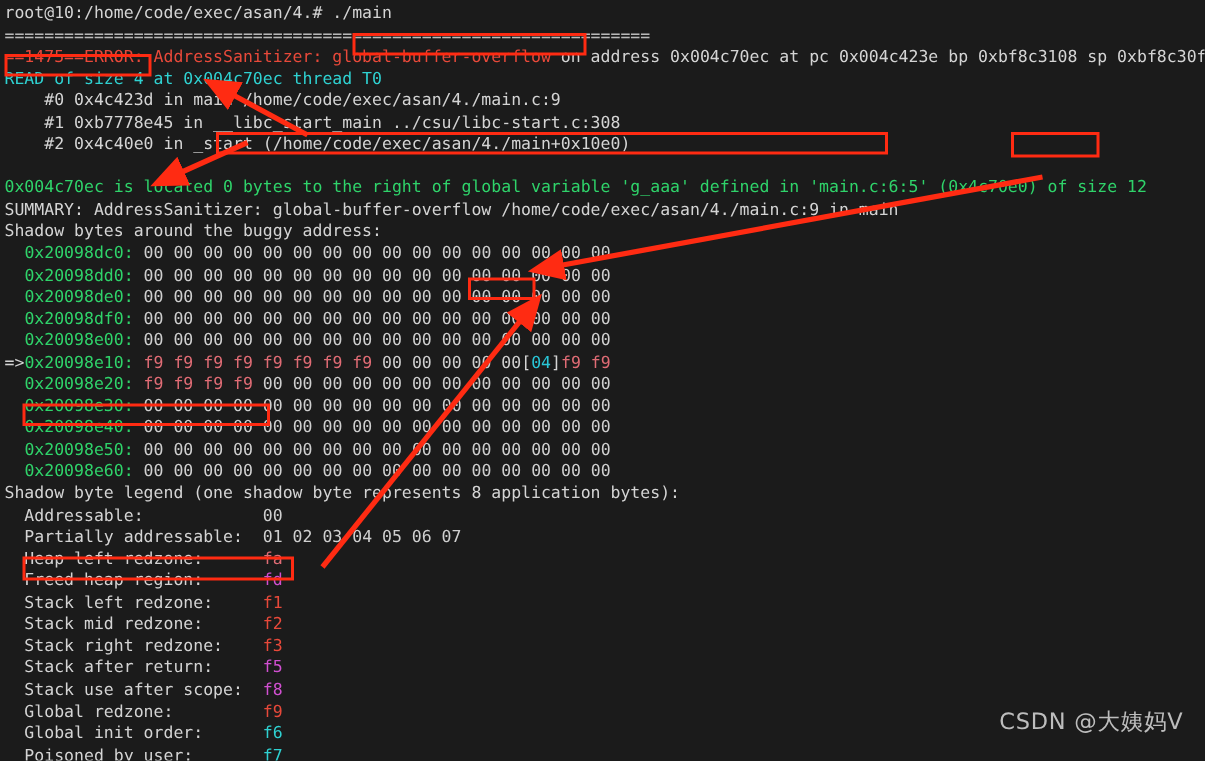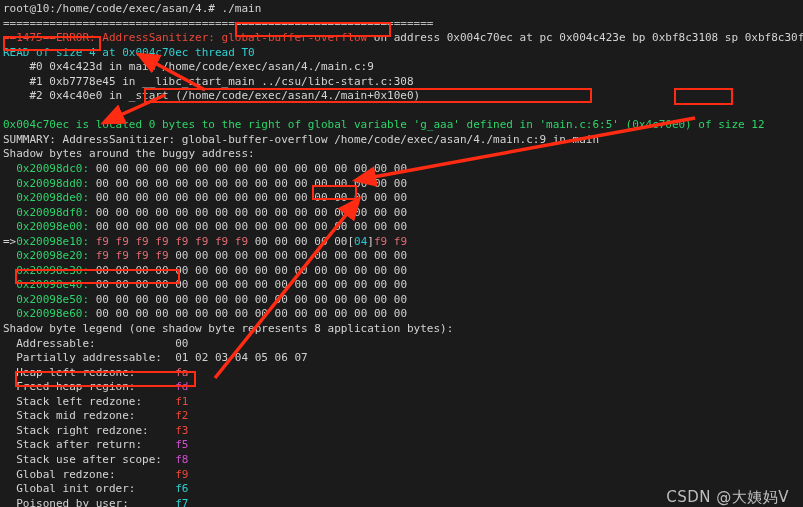--- a/index.html
+++ b/index.html
@@ -25,21 +25,21 @@
   .cyn{color:#2fd1d1;}
   .cyn2{color:#29c5d6;}
   .pink{color:#e06c75;}
   .gry{color:#b9b9b9;}
   .dim00{color:#cfcfcf;}
 
   
   #overlay{position:absolute;inset:0;pointer-events:none;}
   .box{position:absolute;border:2px solid #ff2b12;box-sizing:border-box;}
   .wm{
-    position:absolute;right:14px;bottom:0;
+    position:absolute;right:14px;bottom:16px;
     color:#bdbdbd;font-size:15px;
     font-family:"DejaVu Sans","Liberation Sans",sans-serif;
     letter-spacing:0.5px;
   }
 </style>
 </head>
 <body>
 
 <div id="term"><div class="ln"><span class="w">root@10:/home/code/exec/asan/4.# ./main</span></div><div class="ln"><span class="gry">=================================================================</span></div><div class="ln"><span class="red">==1475==ERROR: AddressSanitizer: </span><span class="red">global-buffer-overflow</span><span class="w"> on address 0x004c70ec at pc 0x004c423e bp 0xbf8c3108 sp 0xbf8c30fc</span></div><div class="ln"><span class="cyn">READ of size 4 at 0x004c70ec thread T0</span></div><div class="ln"><span class="w">    #0 0x4c423d in main /home/code/exec/asan/4./main.c:9</span></div><div class="ln"><span class="w">    #1 0xb7778e45 in __libc_start_main ../csu/libc-start.c:308</span></div><div class="ln"><span class="w">    #2 0x4c40e0 in _start (/home/code/exec/asan/4./main+0x10e0)</span></div><div class="ln"></div><div class="ln"><span class="grn">0x004c70ec is located 0 bytes to the right of global variable 'g_aaa' defined in 'main.c:6:5' (0x4c70e0) of size 12</span></div><div class="ln"><span class="w">SUMMARY: AddressSanitizer: global-buffer-overflow /home/code/exec/asan/4./main.c:9 in main</span></div><div class="ln"><span class="w">Shadow bytes around the buggy address:</span></div><div class="ln"><span class="w">  </span><span class="grn">0x20098dc0:</span><span class="w"> </span><span class="dim00">00</span> <span class="dim00">00</span> <span class="dim00">00</span> <span class="dim00">00</span> <span class="dim00">00</span> <span class="dim00">00</span> <span class="dim00">00</span> <span class="dim00">00</span> <span class="dim00">00</span> <span class="dim00">00</span> <span class="dim00">00</span> <span class="dim00">00</span> <span class="dim00">00</span> <span class="dim00">00</span> <span class="dim00">00</span> <span class="dim00">00</span></div><div class="ln"><span class="w">  </span><span class="grn">0x20098dd0:</span><span class="w"> </span><span class="dim00">00</span> <span class="dim00">00</span> <span class="dim00">00</span> <span class="dim00">00</span> <span class="dim00">00</span> <span class="dim00">00</span> <span class="dim00">00</span> <span class="dim00">00</span> <span class="dim00">00</span> <span class="dim00">00</span> <span class="dim00">00</span> <span class="dim00">00</span> <span class="dim00">00</span> <span class="dim00">00</span> <span class="dim00">00</span> <span class="dim00">00</span></div><div class="ln"><span class="w">  </span><span class="grn">0x20098de0:</span><span class="w"> </span><span class="dim00">00</span> <span class="dim00">00</span> <span class="dim00">00</span> <span class="dim00">00</span> <span class="dim00">00</span> <span class="dim00">00</span> <span class="dim00">00</span> <span class="dim00">00</span> <span class="dim00">00</span> <span class="dim00">00</span> <span class="dim00">00</span> <span class="dim00">00</span> <span class="dim00">00</span> <span class="dim00">00</span> <span class="dim00">00</span> <span class="dim00">00</span></div><div class="ln"><span class="w">  </span><span class="grn">0x20098df0:</span><span class="w"> </span><span class="dim00">00</span> <span class="dim00">00</span> <span class="dim00">00</span> <span class="dim00">00</span> <span class="dim00">00</span> <span class="dim00">00</span> <span class="dim00">00</span> <span class="dim00">00</span> <span class="dim00">00</span> <span class="dim00">00</span> <span class="dim00">00</span> <span class="dim00">00</span> <span class="dim00">00</span> <span class="dim00">00</span> <span class="dim00">00</span> <span class="dim00">00</span></div><div class="ln"><span class="w">  </span><span class="grn">0x20098e00:</span><span class="w"> </span><span class="dim00">00</span> <span class="dim00">00</span> <span class="dim00">00</span> <span class="dim00">00</span> <span class="dim00">00</span> <span class="dim00">00</span> <span class="dim00">00</span> <span class="dim00">00</span> <span class="dim00">00</span> <span class="dim00">00</span> <span class="dim00">00</span> <span class="dim00">00</span> <span class="dim00">00</span> <span class="dim00">00</span> <span class="dim00">00</span> <span class="dim00">00</span></div><div class="ln"><span class="w">=&gt;</span><span class="grn">0x20098e10:</span><span class="w"> </span><span class="pink">f9</span> <span class="pink">f9</span> <span class="pink">f9</span> <span class="pink">f9</span> <span class="pink">f9</span> <span class="pink">f9</span> <span class="pink">f9</span> <span class="pink">f9</span> <span class="dim00">00</span> <span class="dim00">00</span> <span class="dim00">00</span> <span class="dim00">00</span> <span class="dim00">00</span><span class="w">[</span><span class="cyn2">04</span><span class="w">]</span><span class="pink">f9</span> <span class="pink">f9</span></div><div class="ln"><span class="w">  </span><span class="grn">0x20098e20:</span><span class="w"> </span><span class="pink">f9</span> <span class="pink">f9</span> <span class="pink">f9</span> <span class="pink">f9</span> <span class="dim00">00</span> <span class="dim00">00</span> <span class="dim00">00</span> <span class="dim00">00</span> <span class="dim00">00</span> <span class="dim00">00</span> <span class="dim00">00</span> <span class="dim00">00</span> <span class="dim00">00</span> <span class="dim00">00</span> <span class="dim00">00</span> <span class="dim00">00</span></div><div class="ln"><span class="w">  </span><span class="grn">0x20098e30:</span><span class="w"> </span><span class="dim00">00</span> <span class="dim00">00</span> <span class="dim00">00</span> <span class="dim00">00</span> <span class="dim00">00</span> <span class="dim00">00</span> <span class="dim00">00</span> <span class="dim00">00</span> <span class="dim00">00</span> <span class="dim00">00</span> <span class="dim00">00</span> <span class="dim00">00</span> <span class="dim00">00</span> <span class="dim00">00</span> <span class="dim00">00</span> <span class="dim00">00</span></div><div class="ln"><span class="w">  </span><span class="grn">0x20098e40:</span><span class="w"> </span><span class="dim00">00</span> <span class="dim00">00</span> <span class="dim00">00</span> <span class="dim00">00</span> <span class="dim00">00</span> <span class="dim00">00</span> <span class="dim00">00</span> <span class="dim00">00</span> <span class="dim00">00</span> <span class="dim00">00</span> <span class="dim00">00</span> <span class="dim00">00</span> <span class="dim00">00</span> <span class="dim00">00</span> <span class="dim00">00</span> <span class="dim00">00</span></div><div class="ln"><span class="w">  </span><span class="grn">0x20098e50:</span><span class="w"> </span><span class="dim00">00</span> <span class="dim00">00</span> <span class="dim00">00</span> <span class="dim00">00</span> <span class="dim00">00</span> <span class="dim00">00</span> <span class="dim00">00</span> <span class="dim00">00</span> <span class="dim00">00</span> <span class="dim00">00</span> <span class="dim00">00</span> <span class="dim00">00</span> <span class="dim00">00</span> <span class="dim00">00</span> <span class="dim00">00</span> <span class="dim00">00</span></div><div class="ln"><span class="w">  </span><span class="grn">0x20098e60:</span><span class="w"> </span><span class="dim00">00</span> <span class="dim00">00</span> <span class="dim00">00</span> <span class="dim00">00</span> <span class="dim00">00</span> <span class="dim00">00</span> <span class="dim00">00</span> <span class="dim00">00</span> <span class="dim00">00</span> <span class="dim00">00</span> <span class="dim00">00</span> <span class="dim00">00</span> <span class="dim00">00</span> <span class="dim00">00</span> <span class="dim00">00</span> <span class="dim00">00</span></div><div class="ln"><span class="w">Shadow byte legend (one shadow byte represents 8 application bytes):</span></div><div class="ln"><span class="w">  Addressable:</span><span class="w">            </span><span style="color:#cfcfcf">00</span></div><div class="ln"><span class="w">  Partially addressable:</span><span class="w">  </span><span style="color:#cfcfcf">01 02 03 04 05 06 07</span></div><div class="ln"><span class="w">  Heap left redzone:</span><span class="w">      </span><span style="color:#e06c75">fa</span></div><div class="ln"><span class="w">  Freed heap region:</span><span class="w">      </span><span style="color:#d04fd0">fd</span></div><div class="ln"><span class="w">  Stack left redzone:</span><span class="w">     </span><span style="color:#e8493a">f1</span></div><div class="ln"><span class="w">  Stack mid redzone:</span><span class="w">      </span><span style="color:#e8493a">f2</span></div><div class="ln"><span class="w">  Stack right redzone:</span><span class="w">    </span><span style="color:#e8493a">f3</span></div><div class="ln"><span class="w">  Stack after return:</span><span class="w">     </span><span style="color:#d04fd0">f5</span></div><div class="ln"><span class="w">  Stack use after scope:</span><span class="w">  </span><span style="color:#d04fd0">f8</span></div><div class="ln"><span class="w">  Global redzone:</span><span class="w">         </span><span style="color:#e8493a">f9</span></div><div class="ln"><span class="w">  Global init order:</span><span class="w">      </span><span style="color:#2fd1d1">f6</span></div><div class="ln"><span class="w">  Poisoned by user:</span><span class="w">       </span><span style="color:#2fd1d1">f7</span></div></div>
 

